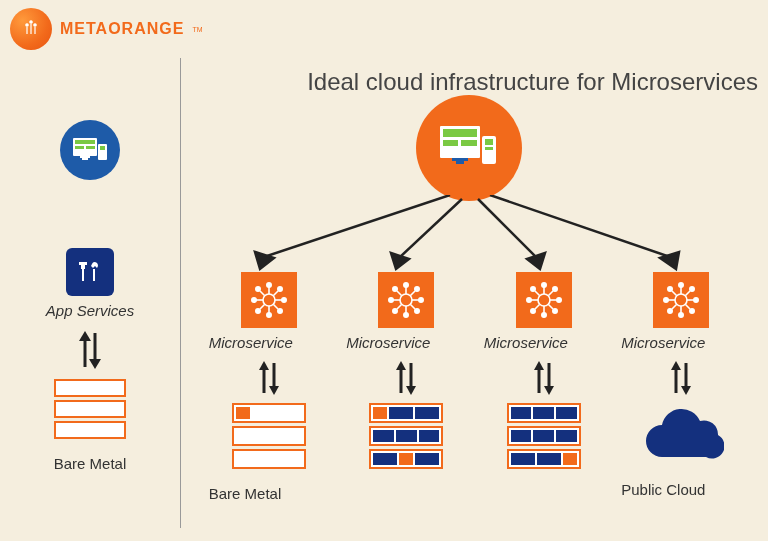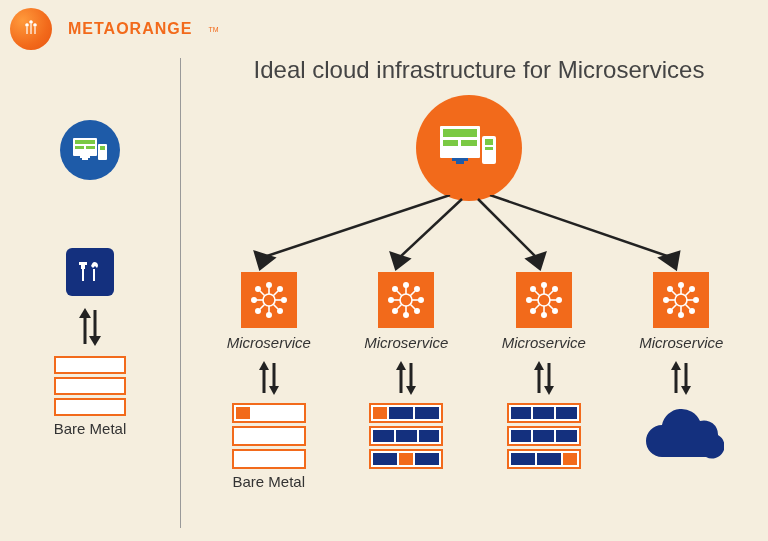--- a/index.html
+++ b/index.html
@@ -10,21 +10,21 @@
     font-family: Arial, Helvetica, sans-serif;
     position: relative;
     overflow: hidden;
   }
   .logo-area {
     position: absolute;
     top: 8px;
     left: 10px;
     display: flex;
     align-items: center;
-    gap: 16px;
+    gap: 8px;
   }
   .logo-circle {
     width: 42px;
     height: 42px;
     border-radius: 50%;
     background: radial-gradient(circle at 30% 30%, #ff9a3c, #f26a1b 60%, #e85410);
     display: flex;
     align-items: center;
     justify-content: center;
   }
@@ -84,28 +84,28 @@
   .server-stack {
     width: 72px;
     margin: 0 auto;
   }
   .server-tier {
     height: 18px;
     background: #fff;
     border: 2px solid #f26a1b;
     margin-bottom: 3px;
   }
-  .plain-label { font-size: 15px; color: #333; margin-top: 4px; }
+  .plain-label { font-size: 15px; color: #333; margin-top: 16px; }
   
   .title {
     position: absolute;
-    top: 56px;
+    top: 68px;
     left: 200px;
     right: 10px;
-    text-align: center;
+    text-align: right;
     font-size: 24px;
     color: #444;
   }
   .hub {
     position: absolute;
     top: 95px;
     left: 416px;
     width: 106px;
     height: 106px;
     border-radius: 50%;
@@ -122,21 +122,21 @@
     height: 80px;
   }
   .ms-row {
     position: absolute;
     top: 272px;
     left: 200px;
     width: 550px;
     display: flex;
     justify-content: space-around;
   }
-  .ms-col { width: 120px; text-align: center; }
+  .ms-col { width: 120px; }
   .ms-box {
     width: 56px;
     height: 56px;
     background: #f26a1b;
     margin: 0 auto;
     display: flex;
     align-items: center;
     justify-content: center;
   }
   .bi-arrows-right {
@@ -211,20 +211,21 @@
   </svg>
   <div class="tool-box">
     <svg width="28" height="28" viewBox="0 0 28 28" fill="#fff">
       <rect x="5" y="4" width="4" height="7"></rect>
         <rect x="3" y="4" width="8" height="3"></rect>
       <rect x="6" y="11" width="2" height="12"></rect>
       <path d="M18 4 a4 4 0 0 1 4 4 l-1 2 -2 -2 -2 2 -2-2 1-2 a4 4 0 0 1 2-2z"></path>
       <rect x="17" y="11" width="2" height="12"></rect>
     </svg>
   </div>
+  <div class="italic-label">App Services</div>
   <svg class="bi-arrows" width="30" height="42" viewBox="0 0 30 42">
     <line x1="10" y1="10" x2="10" y2="38" stroke="#222" stroke-width="3"></line>
     <polygon points="10,2 4,12 16,12" fill="#222"></polygon>
     <line x1="20" y1="4" x2="20" y2="32" stroke="#222" stroke-width="3"></line>
     <polygon points="20,40 14,30 26,30" fill="#222"></polygon>
   </svg>
   <div class="server-stack">
     <div class="server-tier"></div>
     <div class="server-tier"></div>
     <div class="server-tier"></div>
@@ -431,14 +432,15 @@
     <div class="italic-label">Microservice</div>
     <svg class="bi-arrows-right" width="28" height="38" viewBox="0 0 28 38">
         <line x1="9" y1="9" x2="9" y2="34" stroke="#222" stroke-width="3"></line>
         <polygon points="9,2 4,11 14,11" fill="#222"></polygon>
         <line x1="19" y1="4" x2="19" y2="29" stroke="#222" stroke-width="3"></line>
         <polygon points="19,36 14,27 24,27" fill="#222"></polygon>
       </svg>
     <svg class="cloud-svg" width="86" height="62" viewBox="0 0 86 62">
       <path fill="#14307e" d="M24 54 a16 16 0 0 1 0-32 a20 20 0 0 1 38-4 a14 14 0 0 1 18 14 a12 12 0 0 1 -12 22 z"></path>
     </svg>
+    <div class="plain-label">Public Cloud</div>
   </div>
 </div>
 
 </body></html>

